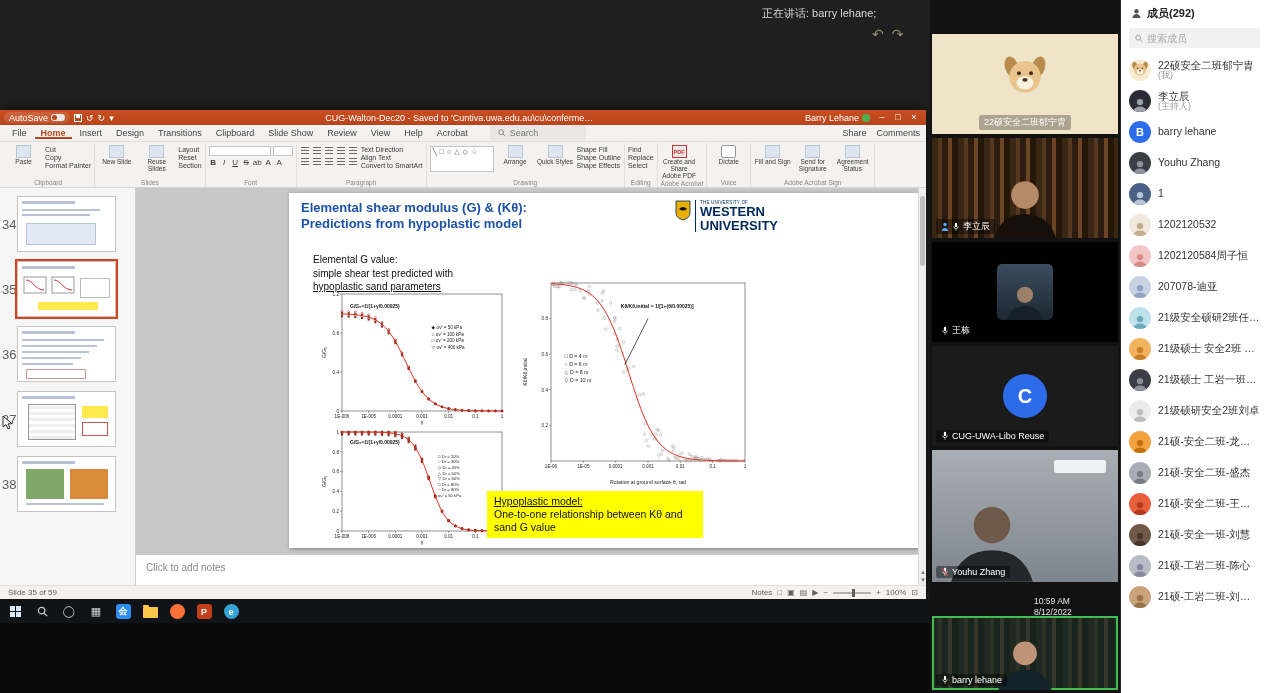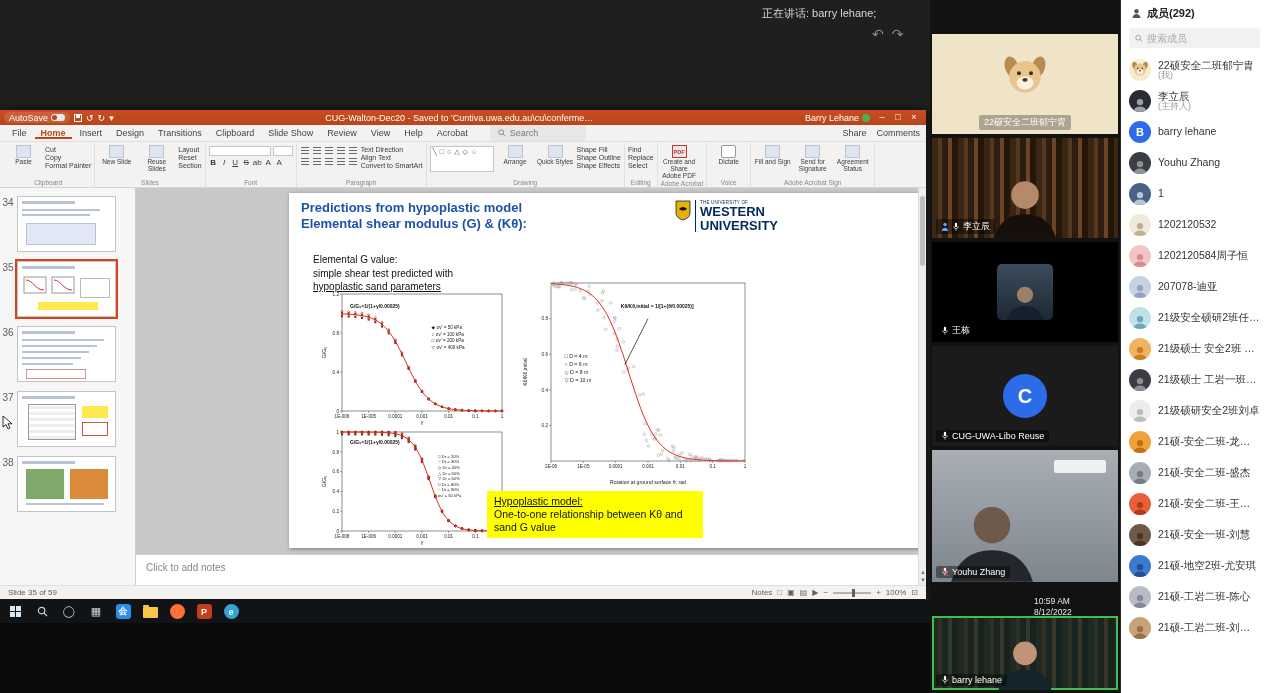--- a/index.html
+++ b/index.html
@@ -50,21 +50,21 @@
   .w64{width:62px;} .w20{width:20px;}
   .gmini{font-size:8px;color:#3b3a39;min-width:9px;text-align:center;}
   .gmini.fmt0{font-weight:bold;} .gmini.fmt1{font-style:italic;} .gmini.fmt2{text-decoration:underline;} .gmini.fmt3{text-decoration:line-through;}
   .bars{width:10px;height:9px;display:inline-flex;flex-direction:column;justify-content:space-between;padding:1px;}
   .bars i{height:1px;background:#6b6a69;display:block;}
   .shapebox{width:64px;height:26px;background:#fff;border:1px solid #c8c6c4;display:flex;flex-wrap:wrap;align-content:flex-start;padding:1px 2px;gap:1px 3px;font-size:7px;color:#555;margin-top:2px;}
 
   .ppt-body{position:absolute;top:78px;bottom:14px;left:0;right:0;display:flex;}
   .thumbs{width:136px;background:#f6f6f6;border-right:1px solid #d0cecd;padding:8px 3px 0 2px;position:relative;}
   .thumb{display:flex;margin-bottom:9px;}
-  .tnum{width:15px;font-size:10px;color:#605e5c;text-align:center;padding-right:3px;padding-top:1px;}
+  .tnum{width:15px;font-size:13px;color:#605e5c;text-align:center;padding-right:3px;padding-top:1px;margin-top:20px;}
   .tbox{width:99px;height:56px;background:#fff;border:1px solid #c6c4c2;position:relative;overflow:hidden;}
   .thumb.sel .tbox{outline:2px solid #d8431f;}
   .tl{position:absolute;background:#b9c3d6;}
   .tb1{position:absolute;background:#dfe8f4;border:1px solid #b9c3d6;}
   .tc{position:absolute;}
   .cursor{position:absolute;left:2px;top:228px;}
 
   .editor{flex:1;position:relative;background:#c8c8c8;}
   .slide{position:absolute;left:153px;top:5px;width:631px;height:355px;background:#fff;box-shadow:1px 1px 4px rgba(0,0,0,.4);}
   .notes{position:absolute;left:0;top:366px;right:0;height:31px;background:#fff;border-top:1px solid #d0cecd;font-size:10px;color:#8a8886;padding:7px 0 0 10px;}
@@ -454,22 +454,22 @@
                 <div class="tl" style="left:4px;top:4px;width:55%;height:3px"></div>
                 <div style="position:absolute;left:8px;top:12px;width:38px;height:30px;background:#7fa86a"></div>
                 <div style="position:absolute;left:52px;top:12px;width:38px;height:30px;background:#d98a3a"></div>
                 <div class="tl" style="left:8px;top:46px;width:80%;height:2px"></div>
               </div>
             </div>
           </div>
         <div class="editor">
           <div class="slide">
             <div class="s-title">
+              <div>Elemental shear modulus (G) &amp; (Kθ):</div>
               <div>Predictions from hypoplastic model</div>
-              <div>Elemental shear modulus (G) &amp; (Kθ):</div>
             </div>
             <div class="s-logo">
               <svg width="16" height="21" viewBox="0 0 16 21">
                   <path d="M1 1 h14 v12 q0 5 -7 7 q-7 -2 -7 -7 z" fill="#e8b004" stroke="#002a5c" stroke-width="0.8"></path>
                   <path d="M4 9 q4 -4 8 0 q-4 3 -8 0" fill="#111"></path>
                 </svg>
               <div class="logotext">
                 <div class="l1">THE UNIVERSITY OF</div>
                 <div class="l2">WESTERN</div>
                 <div class="l2">UNIVERSITY</div>
@@ -1319,31 +1319,20 @@
             <svg viewBox="0 0 40 26" preserveAspectRatio="xMidYMax meet" width="100%" height="100%">
               <circle cx="20" cy="8" r="5.8" fill="#47352a"></circle>
               <path d="M7 26 q3 -10 13 -10 q10 0 13 10 z" fill="#47352a"></path>
             </svg>
           </div>
           <div class="mtext">
             <div class="mname">21硕-安全一班-刘慧</div>
           </div>
         </div>
         <div class="mrow">
-          <div class="mavatar" style="background: rgb(60, 122, 210);">
-            <svg viewBox="0 0 40 26" preserveAspectRatio="xMidYMax meet" width="100%" height="100%">
-              <circle cx="20" cy="8" r="5.8" fill="#1f4f96"></circle>
-              <path d="M7 26 q3 -10 13 -10 q10 0 13 10 z" fill="#1f4f96"></path>
-            </svg>
-          </div>
-          <div class="mtext">
-            <div class="mname">21硕-地空2班-尤安琪</div>
-          </div>
-        </div>
-        <div class="mrow">
           <div class="mavatar" style="background: rgb(185, 188, 196);">
             <svg viewBox="0 0 40 26" preserveAspectRatio="xMidYMax meet" width="100%" height="100%">
               <circle cx="20" cy="8" r="5.8" fill="#84889e"></circle>
               <path d="M7 26 q3 -10 13 -10 q10 0 13 10 z" fill="#84889e"></path>
             </svg>
           </div>
           <div class="mtext">
             <div class="mname">21硕-工岩二班-陈心</div>
           </div>
         </div>

